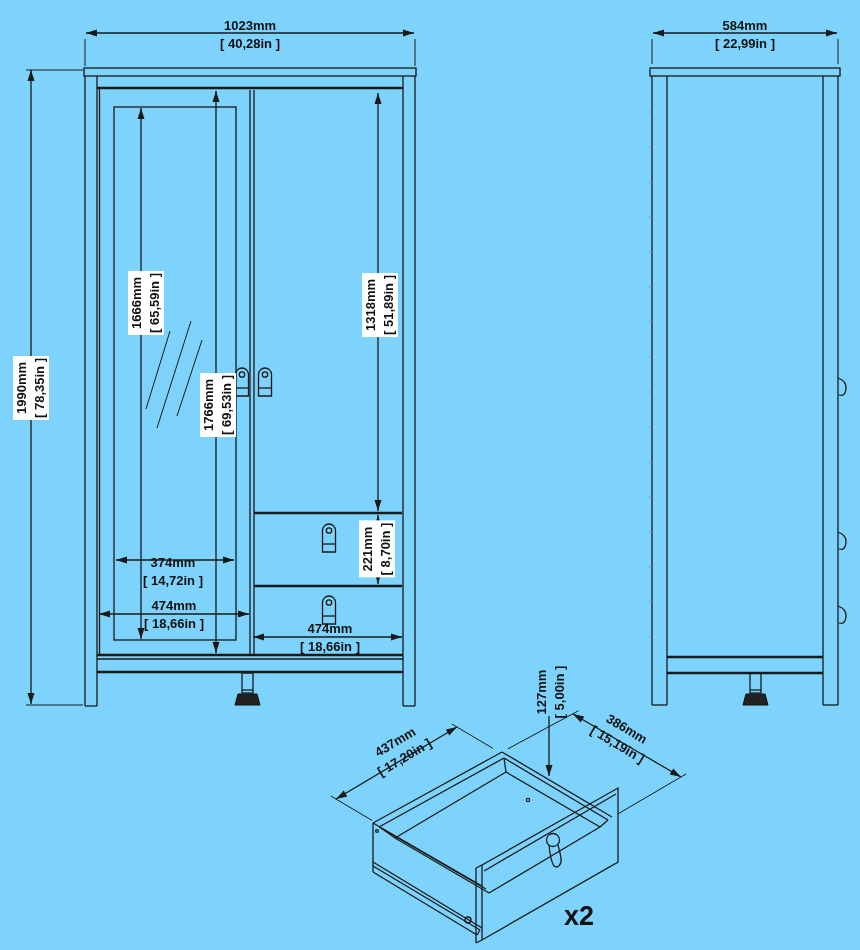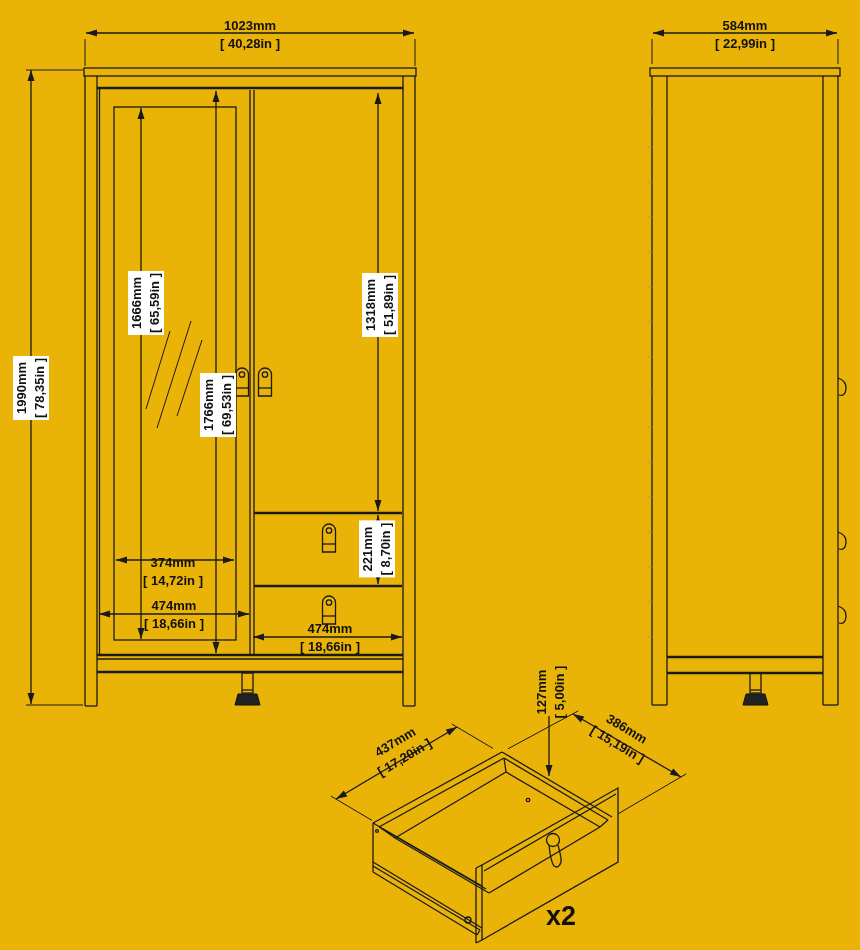--- a/index.html
+++ b/index.html
@@ -1,19 +1,19 @@
 <!DOCTYPE html>
 <html><head>
 <meta charset="utf-8">
 <style>
   html,body{margin:0;padding:0;background:#ffffff;}
   .canvas{
     position:relative;
     width:860px;height:950px;
-    background:#eab308;
+    background:#7dd3fc;
     font-family:"Liberation Sans", sans-serif;
     overflow:hidden;
   }
   svg{position:absolute;left:0;top:0;}
   svg line, svg rect, svg path, svg polygon.open, svg circle, svg ellipse{
     stroke:#1a1a1a;stroke-width:1.3;fill:none;
   }
   svg .hv{stroke-width:2.6;}
   svg .thin{stroke-width:1;}
   svg .tick{stroke:#8a8a8a;stroke-width:1;}
@@ -319,15 +319,15 @@
 <div class="dim r-pos31" style="left:622px;top:737px;">
   <div>386mm</div>
   <div>[ 15,19in ]</div>
 </div>
 
 <div class="dim vert" style="left:551px;top:692px;background:none;">
   <div>127mm</div>
   <div>[ 5,00in ]</div>
 </div>
 
-<div class="qty" style="left:561px;top:916px;">x2</div>
+<div class="qty" style="left:579px;top:916px;">x2</div>
 
 </div>
 
 </body></html>

